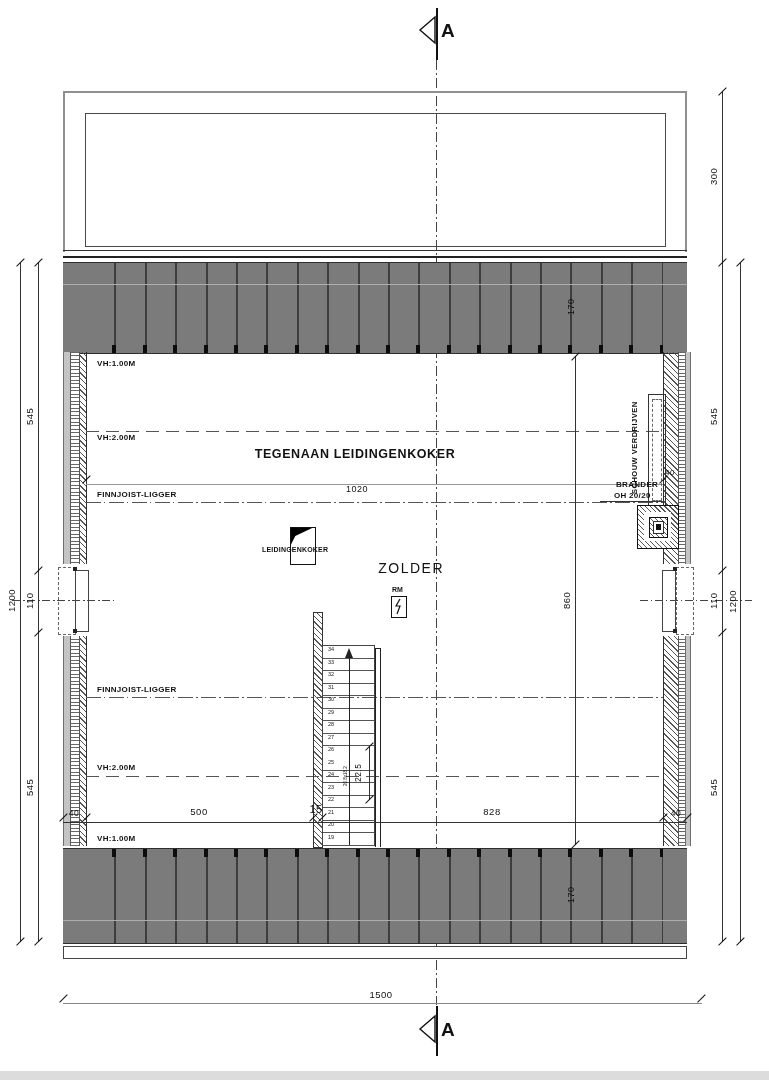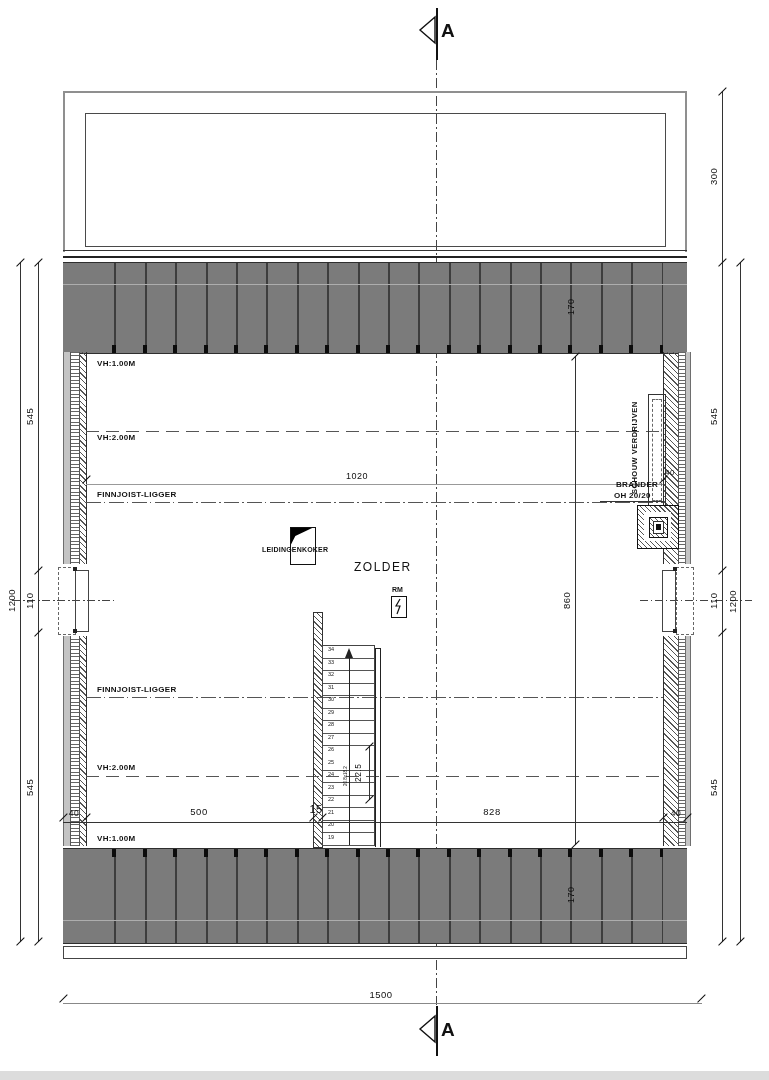--- a/index.html
+++ b/index.html
@@ -93,24 +93,25 @@
   <div class="dashdot" style="left:86px;top:697px;width:577px;"></div>
   <div class="dash" style="left:86px;top:776px;width:577px;"></div>
 
   <div class="lab" style="left:97px;top:359px;">VH:1.00M</div>
   <div class="lab" style="left:97px;top:433px;">VH:2.00M</div>
   <div class="lab" style="left:97px;top:490px;">FINNJOIST-LIGGER</div>
   <div class="lab" style="left:97px;top:685px;">FINNJOIST-LIGGER</div>
   <div class="lab" style="left:97px;top:763px;">VH:2.00M</div>
   <div class="lab" style="left:97px;top:834px;">VH:1.00M</div>
 
-  <div class="abs" style="left:354px;top:560px;width:90px;text-align:left;font-size:12px;font-weight:500;letter-spacing:1.5px;">ZOLDER</div>
+  <div class="abs" style="left:185px;top:447px;width:340px;text-align:center;font-size:12.5px;font-weight:600;letter-spacing:.6px;">TEGENAAN LEIDINGENKOKER</div>
+  <div class="abs" style="left:354px;top:560px;width:90px;text-align:right;font-size:14px;font-weight:500;letter-spacing:1.5px;">ZOLDER</div>
 
   <div class="dimh" style="left:86px;top:484px;width:577px;background:#999;"></div>
-  <div class="dlab" style="left:327px;top:471px;width:60px;font-size:9px;">1020</div>
+  <div class="dlab" style="left:327px;top:484px;width:60px;font-size:9px;">1020</div>
   <div class="tick" style="left:81px;top:479px;"></div>
   <div class="tick" style="left:658px;top:479px;"></div>
 
   <div class="abs" style="left:290px;top:527px;width:24px;height:36px;border:1.2px solid #111;background:#fff;">
     <div style="width:100%;height:100%;background:#000;clip-path:polygon(0 0,88% 0,18% 22%,0 46%);"></div>
   </div>
   <div class="abs" style="left:262px;top:546px;font-size:7px;letter-spacing:.2px;font-weight:600;">LEIDINGENKOKER</div>
 
   <div class="abs" style="left:392px;top:586px;font-size:7px;font-weight:700;">RM</div>
   <div class="abs" style="left:391px;top:596px;width:14px;height:20px;border:1.2px solid #111;">

